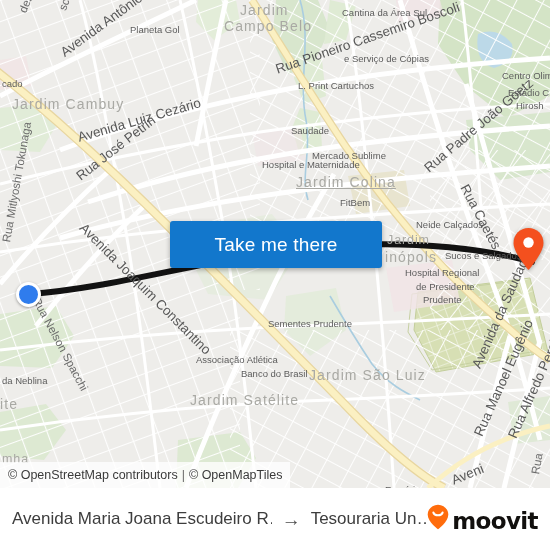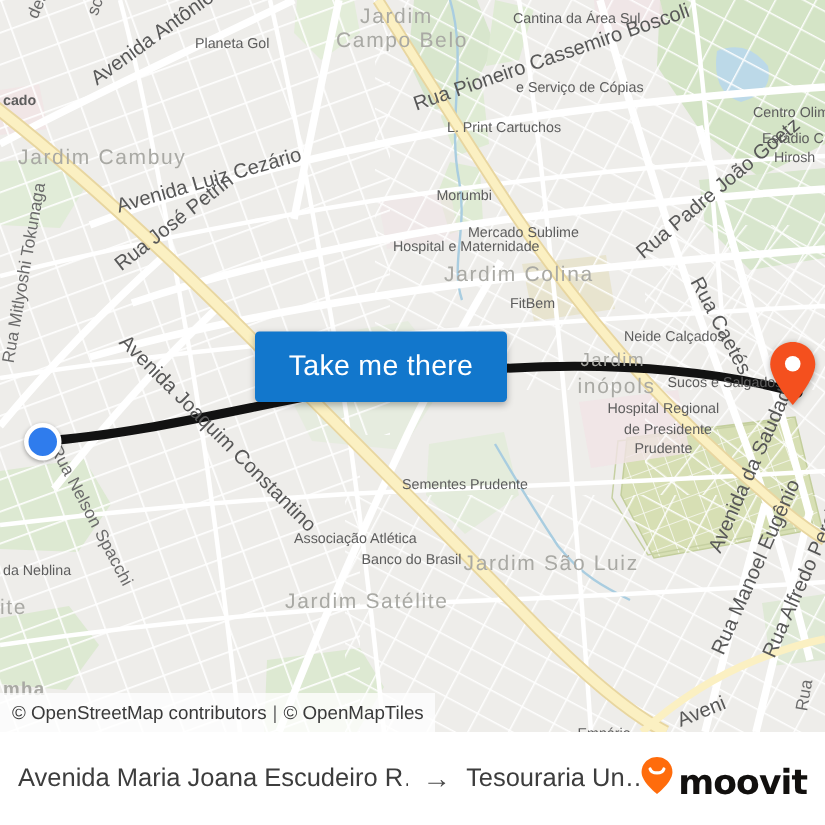--- a/index.html
+++ b/index.html
@@ -41,21 +41,21 @@
   }
   #dest-marker {
     position: absolute; left: 512px; top: 227px;
     width: 33px; height: 44px;
     filter: drop-shadow(0 1px 2px rgba(0,0,0,.35));
   }
 
   
   #cta {
     position: absolute; left: 170px; top: 221px;
-    width: 168px; height: 47px;
+    width: 212px; height: 47px;
     background: #1277cc;
     border: none; border-radius: 3px;
     color: #ffffff;
     font-family: "Liberation Sans", sans-serif;
     font-size: 19px;
     letter-spacing: .2px;
     cursor: pointer;
     box-shadow: 0 2px 5px rgba(0,0,0,.30);
     display: flex; align-items: center; justify-content: center;
   }
@@ -213,27 +213,27 @@
         <div class="map-label lbl-place" style="left: 240px; top: 2px;">Jardim</div>
         <div class="map-label lbl-place" style="left: 224px; top: 18px;">Campo Belo</div>
         <div class="map-label lbl-poi" style="left: 342px; top: 7px;">Cantina da Área Sul</div>
         <div class="map-label lbl-poi" style="left: 344px; top: 21px; margin-top: 32px;">e Serviço de Cópias</div>
         <div class="map-label lbl-street-lg" style="left: 276px; top: 62px; transform: rotate(-19deg);">Rua Pioneiro Cassemiro Boscoli</div>
         <div class="map-label lbl-poi" style="left: 502px; top: 70px;">Centro Olim</div>
         <div class="map-label lbl-poi" style="left: 508px; top: 87px;">Estádio C</div>
         <div class="map-label lbl-poi" style="left: 516px; top: 100px;">Hirosh</div>
         <div class="map-label lbl-poi" style="left: 258px; top: 80px; padding-left: 40px;">L. Print Cartuchos</div>
         <div class="map-label lbl-poi" style="left: 262px; top: 112px; margin-top: 47px;">Hospital e Maternidade</div>
-        <div class="map-label lbl-poi" style="left: 291px; top: 125px;">Morumbi</div>
-        <div class="map-label lbl-poi" style="left: 2px; top: 62px; font-weight: bold;">cado</div>
+        <div class="map-label lbl-poi" style="left: 291px; top: 125px;">Saudade</div>
+        <div class="map-label lbl-poi" style="left: 2px; top: 78px;">cado</div>
         <div class="map-label lbl-place" style="left: 12px; top: 96px;">Jardim Cambuy</div>
         <div class="map-label lbl-street-lg" style="left: 78px; top: 130px; transform: rotate(-16deg);">Avenida Luiz Cezário</div>
         <div class="map-label lbl-poi" style="left: 312px; top: 150px;">Mercado Sublime</div>
         <div class="map-label lbl-street-lg" style="left: 426px; top: 162px; transform: rotate(-40deg);">Rua Padre João Goetz</div>
-        <div class="map-label lbl-place" style="left: 296px; top: 174px;">Jardim Colina</div>
+        <div class="map-label lbl-place" style="left: 296px; top: 174px; text-decoration: underline;">Jardim Colina</div>
         <div class="map-label lbl-street-lg" style="left: 464px; top: 178px; transform: rotate(62deg);">Rua Caetés</div>
         <div class="map-label lbl-poi" style="left: 340px; top: 197px;">FitBem</div>
         <div class="map-label lbl-street-lg" style="left: 78px; top: 170px; transform: rotate(-38deg);">Rua José Petrin</div>
         <div class="map-label lbl-street-lg" style="left: 82px; top: 218px; transform: rotate(45deg);">Avenida Joaquim Constantino</div>
         <div class="map-label lbl-street" style="left: 6px; top: 236px; transform: rotate(-80deg);">Rua Mitlyoshi Tokunaga</div>
         <div class="map-label lbl-poi" style="left: 416px; top: 219px;">Neide Calçados</div>
         <div class="map-label lbl-place-sm" style="left: 387px; top: 233px;">Jardim</div>
         <div class="map-label lbl-place" style="left: 385px; top: 249px;">inópols</div>
         <div class="map-label lbl-poi" style="left: 445px; top: 250px;">Sucos e Salgados</div>
         <div class="map-label lbl-street" style="left: 36px; top: 292px; transform: rotate(62deg);">Rua Nelson Spacchi</div>
@@ -242,21 +242,21 @@
         <div class="map-label lbl-poi" style="left: 423px; top: 294px;">Prudente</div>
         <div class="map-label lbl-poi" style="left: 268px; top: 318px;">Sementes Prudente</div>
         <div class="map-label lbl-poi" style="left: 2px; top: 375px;">da Neblina</div>
         <div class="map-label lbl-poi" style="left: 196px; top: 354px;">Associação Atlética</div>
         <div class="map-label lbl-poi" style="left: 205px; top: 368px; margin-left: 36px;">Banco do Brasil</div>
         <div class="map-label lbl-place" style="left: 309px; top: 352px; margin-top: 15px;">Jardim São Luiz</div>
         <div class="map-label lbl-street-lg" style="left: 476px; top: 360px; transform: rotate(-66deg);">Avenida da Saudade</div>
         <div class="map-label lbl-street-lg" style="left: 478px; top: 428px; transform: rotate(-66deg);">Rua Manoel Eugênio</div>
         <div class="map-label lbl-street-lg" style="left: 512px; top: 430px; transform: rotate(-66deg);">Rua Alfredo Pereira P</div>
         <div class="map-label lbl-place" style="left: 190px; top: 392px;">Jardim Satélite</div>
-        <div class="map-label lbl-place-sm" style="left: 2px; top: 452px; font-weight: bold;">mha</div>
+        <div class="map-label lbl-place-sm" style="left: 2px; top: 452px;">mha</div>
         <div class="map-label lbl-street-lg" style="left: 452px; top: 473px; transform: rotate(-22deg);">Aveni</div>
         <div class="map-label lbl-poi" style="left: 385px; top: 484px;">Empório</div>
         <div class="map-label lbl-street" style="left: 535px; top: 468px; transform: rotate(-80deg);">Rua</div>
         <div class="map-label lbl-place" style="left: 0px; top: 396px;">ite</div>
       </div>
 
     <div id="origin-marker"></div>
 
     <div id="dest-marker">
       <svg width="33" height="44" viewBox="0 0 33 44">

